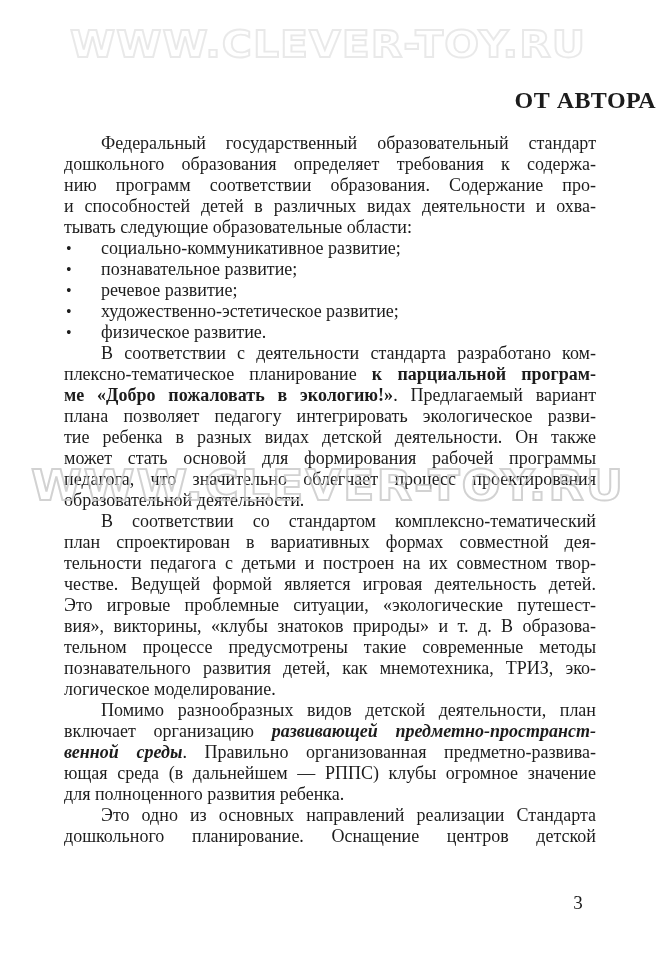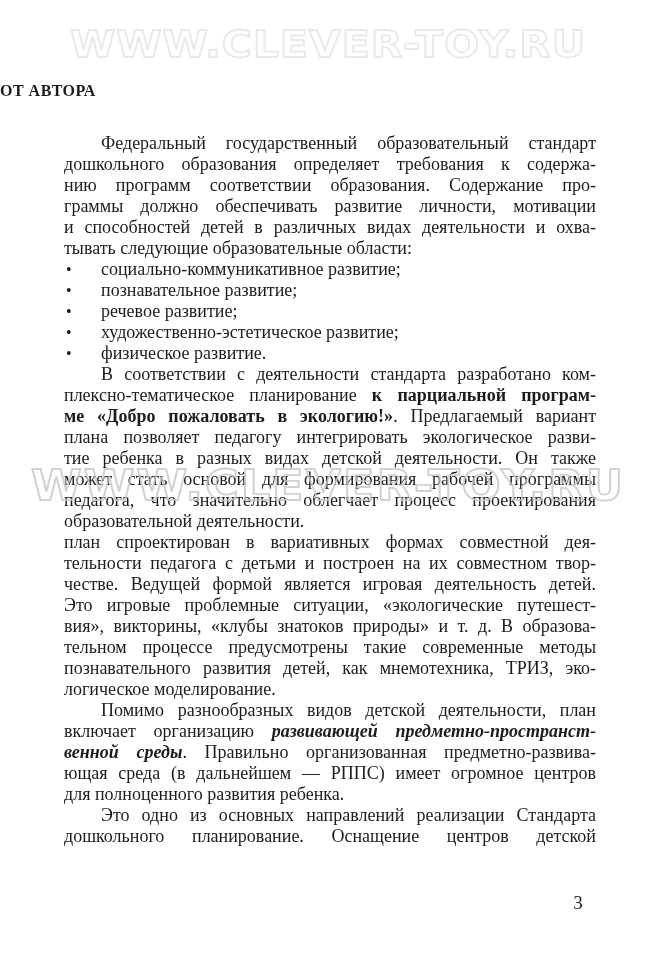--- a/index.html
+++ b/index.html
@@ -10,22 +10,22 @@
     background: #ffffff;
     overflow: hidden;
     font-family: "Liberation Serif", serif;
     color: #1c1c1c;
   }
   .page-title {
     position: absolute;
     top: 71px;
     left: 0;
     right: 0;
-    text-align: left;
-    font-size: 16px;
+    text-align: right;
+    font-size: 24px;
     font-weight: bold;
     letter-spacing: 0.5px;
   }
   .text-body {
     position: absolute;
     left: 64px;
     top: 133px;
     width: 532px;
     z-index: 1;
   }
@@ -81,48 +81,48 @@
   <div class="wm wm-top">WWW.CLEVER-TOY.RU</div>
 
   <div class="wm wm-mid">WWW.CLEVER-TOY.RU</div>
 
   <h1 class="page-title">ОТ АВТОРА</h1>
 
   <div class="text-body">
       <div class="line indent jl"><span>Федеральный государственный образовательный стандарт</span></div>
       <div class="line jl"><span>дошкольного образования определяет требования к содержа-</span></div>
       <div class="line jl"><span>нию программ соответствии образования. Содержание про-</span></div>
-      <div class="line jl"><span>граммы должно обеспечивать развитие личности, мотивации</span></div>
       <div class="line jl"><span>и способностей детей в различных видах деятельности и охва-</span></div>
       <div class="line"><span>тывать следующие образовательные области:</span></div>
       <div class="line bullet-item"><span class="dot">•</span><span>социально-коммуникативное развитие;</span></div>
       <div class="line bullet-item"><span class="dot">•</span><span>познавательное развитие;</span></div>
       <div class="line bullet-item"><span class="dot">•</span><span>речевое развитие;</span></div>
       <div class="line bullet-item"><span class="dot">•</span><span>художественно-эстетическое развитие;</span></div>
       <div class="line bullet-item"><span class="dot">•</span><span>физическое развитие.</span></div>
       <div class="line indent jl"><span>В соответствии с деятельности стандарта разработано ком-</span></div>
       <div class="line jl"><span>плексно-тематическое планирование </span><span class="b">к парциальной програм-</span></div>
       <div class="line jl"><span class="b">ме «Добро пожаловать в экологию!»</span><span>. Предлагаемый вариант</span></div>
       <div class="line jl"><span>плана позволяет педагогу интегрировать экологическое разви-</span></div>
       <div class="line jl"><span>тие ребенка в разных видах детской деятельности. Он также</span></div>
       <div class="line jl"><span>может стать основой для формирования рабочей программы</span></div>
       <div class="line jl"><span>педагога, что значительно облегчает процесс проектирования</span></div>
       <div class="line"><span>образовательной деятельности.</span></div>
+      <div class="line indent jl"><span>В соответствии со стандартом комплексно-тематический</span></div>
       <div class="line jl"><span>план спроектирован в вариативных формах совместной дея-</span></div>
       <div class="line jl"><span>тельности педагога с детьми и построен на их совместном твор-</span></div>
       <div class="line jl"><span>честве. Ведущей формой является игровая деятельность детей.</span></div>
       <div class="line jl"><span>Это игровые проблемные ситуации, «экологические путешест-</span></div>
       <div class="line jl"><span>вия», викторины, «клубы знатоков природы» и т. д. В образова-</span></div>
       <div class="line jl"><span>тельном процессе предусмотрены такие современные методы</span></div>
       <div class="line jl"><span>познавательного развития детей, как мнемотехника, ТРИЗ, эко-</span></div>
       <div class="line"><span>логическое моделирование.</span></div>
       <div class="line indent jl"><span>Помимо разнообразных видов детской деятельности, план</span></div>
       <div class="line jl"><span>включает организацию </span><span class="bi">развивающей предметно-пространст-</span></div>
       <div class="line jl"><span class="bi">венной среды</span><span>. Правильно организованная предметно-развива-</span></div>
-      <div class="line jl"><span>ющая среда (в дальнейшем — РППС) имеет огромное центров</span></div>
+      <div class="line jl"><span>ющая среда (в дальнейшем — РППС) клубы огромное значение</span></div>
       <div class="line"><span>для полноценного развития ребенка.</span></div>
       <div class="line indent jl"><span>Это одно из основных направлений реализации Стандарта</span></div>
       <div class="line jl"><span>дошкольного планирование. Оснащение центров детской</span></div>
     </div>
 
   <div class="page-number">3</div>
 
 </div>
 
 </body></html>

